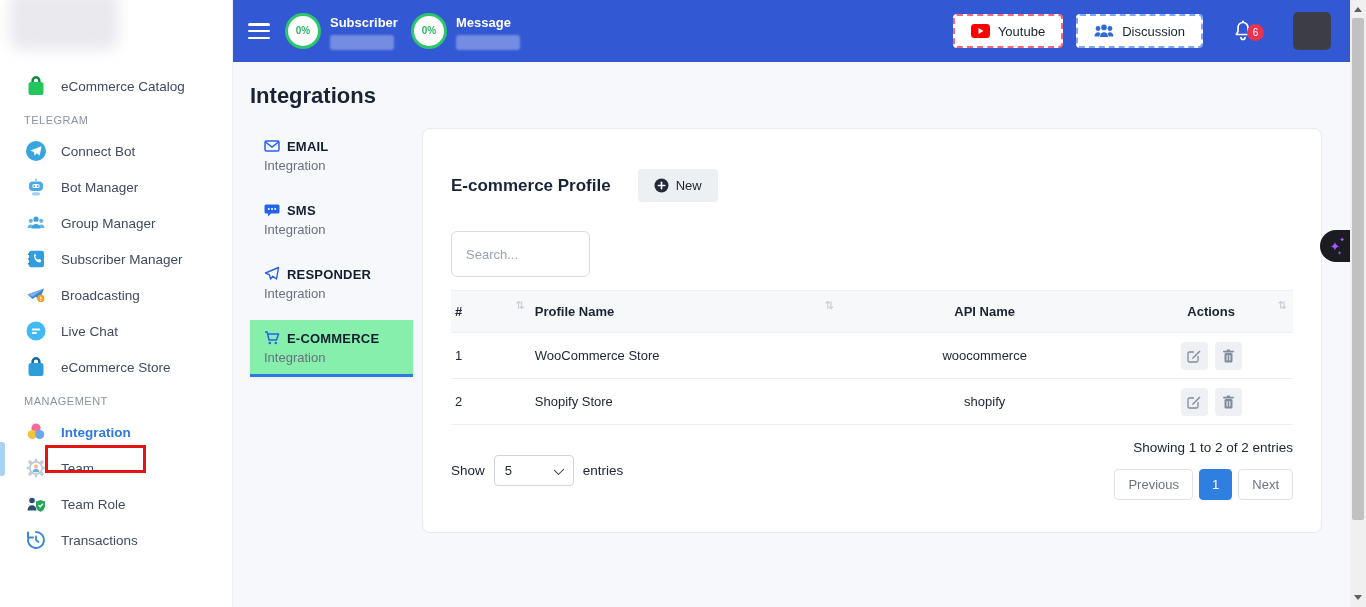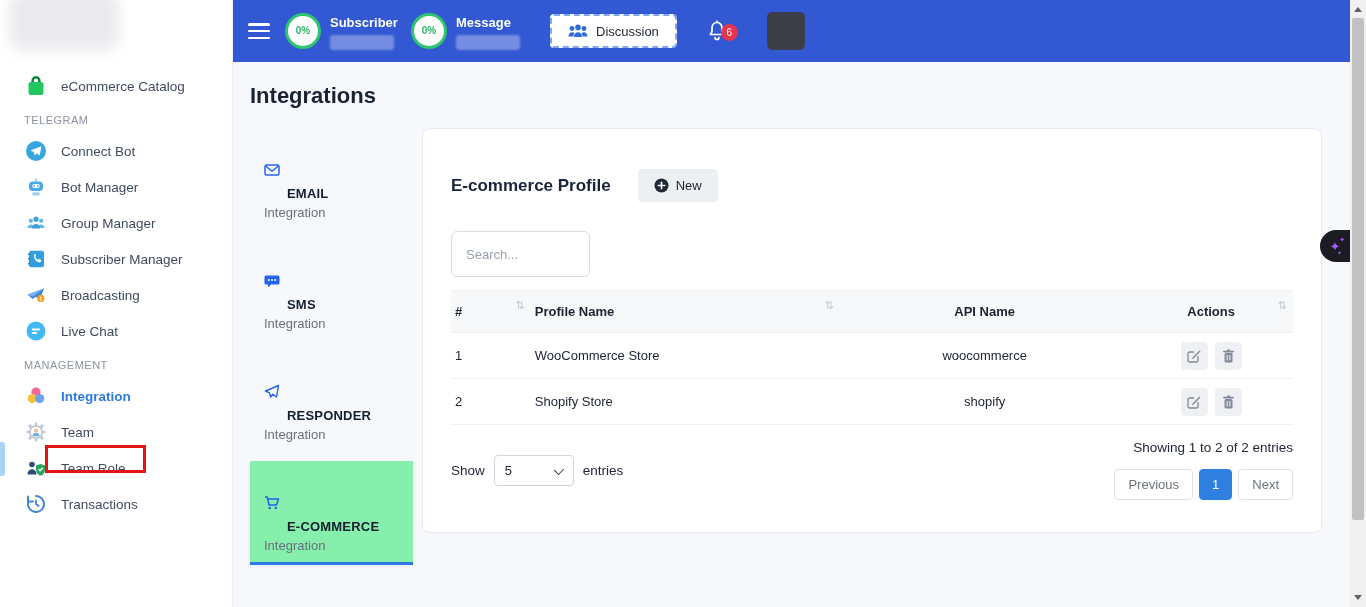--- a/index.html
+++ b/index.html
@@ -44,21 +44,21 @@
   .content { flex:1; padding:21px 18px 0 17px; position:relative; }
   .page-title { font-size:22px; font-weight:bold; color:#1a2333; }
   .page-subtitle { font-size:13px; color:#8a93a5; margin-top:7px; }
   .content-row { display:flex; margin-top:19px; align-items:flex-start; }
 
   
   .subnav { width:163px; flex:0 0 163px; }
   .subnav-item { padding:10px 14px 9px 14px; margin-bottom:10px; cursor:pointer; }
   .subnav-item.active { background:#86efac; border-bottom:3px solid #2f7ae0; box-shadow:0 1px 3px rgba(20,30,60,.06); }
   .subnav-head { display:flex; align-items:center; gap:7px; }
-  .subnav-title { font-size:13px; font-weight:bold; color:#131e30; letter-spacing:.2px;margin-top:48px; }
+  .subnav-title { font-size:13px; font-weight:bold; color:#131e30; letter-spacing:.2px; }
   .subnav-sub { font-size:13px; color:#69707f; margin-top:4px; }
   .icon16 { width:16px; height:16px; flex:0 0 16px; }
 
   
   .card { width:900px; margin-left:9px; background:#fff; border:1px solid #e7eaf0; border-radius:8px; padding:40px 28px 30px 28px; min-height:405px; }
   .card-head { display:flex; align-items:center; gap:27px; }
   .card-title { font-size:17px; font-weight:bold; color:#18243a; }
   .new-btn { background:#edf0f3; border:none; border-radius:4px; height:33px; padding:0 16px; display:flex; align-items:center; gap:7px; font-size:13px; color:#1b2430; cursor:pointer; font-family:inherit; }
   .search-input { margin-top:29px; width:139px; height:46px; border:1px solid #d8dce4; border-radius:6px; padding:16px 14px; font-size:13px; color:#333; font-family:inherit; display:block; }
   .search-input::placeholder { color:#9aa2af; }
@@ -177,20 +177,28 @@
       <div class="nav-item">
         <svg class="icon24" viewBox="0 0 24 24">
           <circle cx="12" cy="12" r="9.5" fill="#41b9f5"></circle>
           <path d="M5.5 18.5 8 15l2 2z" fill="#41b9f5"></path>
           <rect x="7.8" y="9.6" width="8.4" height="1.9" rx="0.95" fill="#fff"></rect>
           <rect x="7.8" y="13" width="5.2" height="1.9" rx="0.95" fill="#fff"></rect>
         </svg>
         <span class="lbl">Live Chat</span>
       </div>
 
+      <div class="nav-item">
+        <svg class="icon24" viewBox="0 0 24 24">
+          <path d="M8.2 9V6.8a3.8 3.8 0 0 1 7.6 0V9" fill="none" stroke="#1b7fb8" stroke-width="1.8"></path>
+          <rect x="4.5" y="8" width="15" height="13" rx="2.5" fill="#2e9ddb"></rect>
+          <path d="M9 8V6.8a3 3 0 0 1 6 0V8" fill="none" stroke="#10618f" stroke-width="1.6"></path>
+        </svg>
+        <span class="lbl">eCommerce Store</span>
+      </div>
 
       <div class="nav-section">MANAGEMENT</div>
 
       <div class="nav-item active">
         <svg class="icon24" viewBox="0 0 24 24">
           <circle cx="12" cy="8" r="4.6" fill="#f2699c"></circle>
           <circle cx="8.3" cy="14.6" r="4.6" fill="#f5c33b"></circle>
           <circle cx="15.7" cy="14.6" r="4.6" fill="#6ba6e8"></circle>
         </svg>
         <span class="lbl">Integration</span>
@@ -263,20 +271,27 @@
       <div class="stat">
         <div class="ring">
             <span>0%</span>
           </div>
         <div class="stat-txt">
           <div class="stat-label">Message</div>
           <div class="stat-chip"></div>
         </div>
       </div>
 
+      <div class="tb-btn youtube">
+        <svg width="19" height="14" viewBox="0 0 19 14">
+          <rect width="19" height="14" rx="3.5" fill="#ff0000"></rect>
+          <path d="M7.5 4l5 3-5 3z" fill="#fff"></path>
+        </svg>
+        <span>Youtube</span>
+      </div>
 
       <div class="tb-btn discussion">
         <svg width="20" height="15" viewBox="0 0 20 15">
           <circle cx="4" cy="4.5" r="2.4" fill="#2f6ad9"></circle>
           <circle cx="10" cy="3.4" r="2.8" fill="#2f6ad9"></circle>
           <circle cx="16" cy="4.5" r="2.4" fill="#2f6ad9"></circle>
           <path d="M0.5 12.5c0-2.4 1.6-4.2 3.5-4.2 1 0 1.9.4 2.5 1.2-.7.9-1.1 2-1.1 3z" fill="#2f6ad9"></path>
           <path d="M19.5 12.5c0-2.4-1.6-4.2-3.5-4.2-1 0-1.9.4-2.5 1.2.7.9 1.1 2 1.1 3z" fill="#2f6ad9"></path>
           <path d="M6 13c0-2.8 1.8-4.8 4-4.8s4 2 4 4.8z" fill="#2f6ad9"></path>
         </svg>

